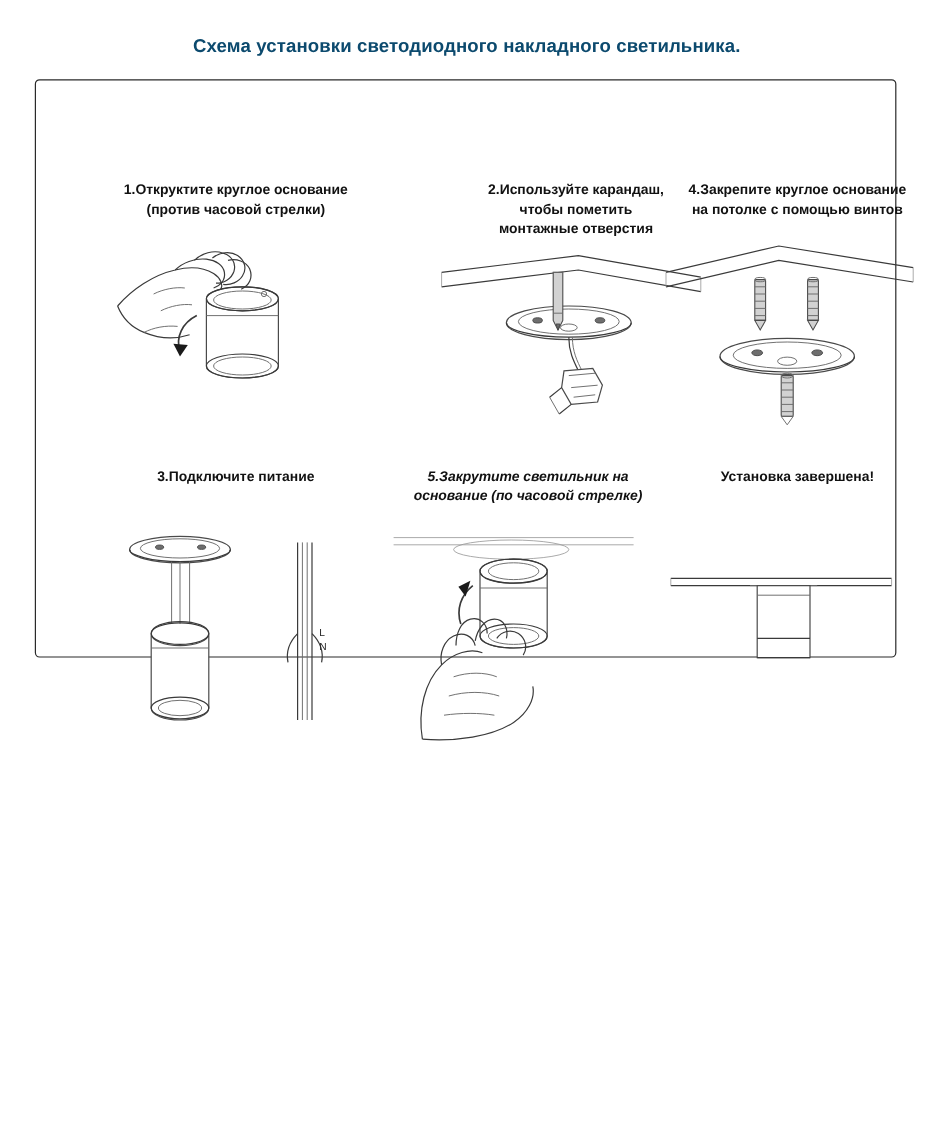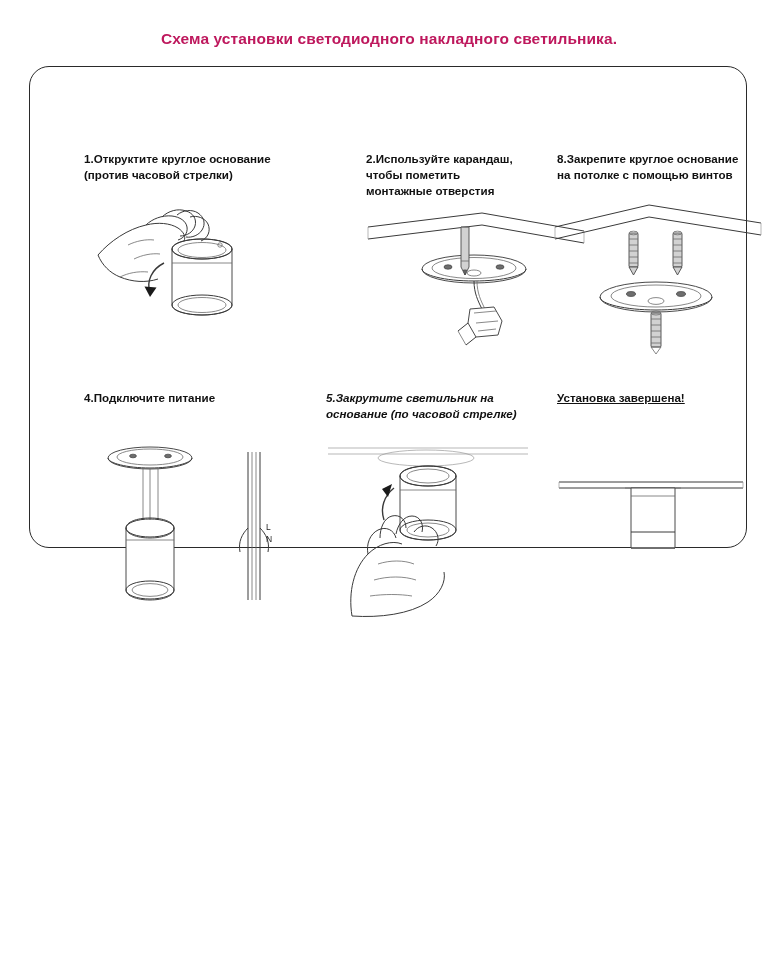--- a/index.html
+++ b/index.html
@@ -23,32 +23,33 @@
   }
   .doc-title {
     position: absolute;
     left: 0;
     top: 30px;
     width: 778px;
     text-align: center;
     font-size: 15.5px;
     font-weight: bold;
     letter-spacing: 0.1px;
-    color: #be185d;
+    color: #0c4a6e;
   }
   .panel {
     position: absolute;
     left: 29px;
     top: 66px;
     width: 718px;
     height: 482px;
     border: 1.5px solid #2a2a2a;
-    border-radius: 20px;
+    border-radius: 4px;
     box-sizing: border-box;
     background: #ffffff;
+    text-align: center;
   }
   .cell {
     position: absolute;
     box-sizing: border-box;
   }
   .cell-label {
     font-size: 11.6px;
     font-weight: bold;
     line-height: 16px;
     color: #111111;
@@ -152,21 +153,21 @@
           <path class="ln-thin" d="M114 114 L136 112"></path>
           <path class="ln-thin" d="M116 122 L134 120"></path>
           <path class="ln" d="M106 114 L96 122"></path>
           <path class="ln" d="M114 128 L104 136"></path>
           <path class="ln-thin" d="M96 122 L104 136"></path>
         </svg>
       </div>
     </div>
 
     <div class="cell r1 c3" style="position:absolute;">
-      <div class="cell-label">8.Закрепите круглое основание
+      <div class="cell-label">4.Закрепите круглое основание
 на потолке с помощью винтов</div>
       <div class="art-box" style="top:42px;">
         <svg width="215" height="165" viewBox="0 0 215 165" aria-hidden="true">
 
           <path class="ln" d="M2 34 L96 12 L208 30"></path>
           <path class="ln" d="M2 46 L96 24 L208 42"></path>
           <path class="ln-light" d="M2 34 L2 46"></path>
           <path class="ln-light" d="M208 30 L208 42"></path>
 
           <g>
@@ -191,21 +192,21 @@
 
           <rect class="fill-mid" x="98" y="120" width="10" height="34" rx="1"></rect>
           <path class="ln-thin" d="M98 126 L108 126 M98 132 L108 132 M98 138 L108 138 M98 144 L108 144 M98 150 L108 150"></path>
           <ellipse class="ln-thin" cx="103" cy="120" rx="5" ry="2"></ellipse>
           <path class="ln-thin" d="M98 154 L108 154 L103 161 Z"></path>
         </svg>
       </div>
     </div>
 
     <div class="cell r2 c1" style="position:absolute;">
-      <div class="cell-label">4.Подключите питание</div>
+      <div class="cell-label">3.Подключите питание</div>
       <div class="art-box" style="top:34px;">
         <svg width="225" height="180" viewBox="0 0 225 180" aria-hidden="true">
 
           <ellipse class="fill-white" cx="70" cy="34" rx="42" ry="11"></ellipse>
           <ellipse class="ln-thin" cx="70" cy="33" rx="33" ry="8"></ellipse>
           <path class="ln" d="M28 34 C28 39 47 44 70 44 C93 44 112 39 112 34"></path>
           <ellipse class="fill-dark" cx="53" cy="32" rx="3.4" ry="1.8"></ellipse>
           <ellipse class="fill-dark" cx="88" cy="32" rx="3.4" ry="1.8"></ellipse>
 
           <path class="ln-thin" d="M63 44 L63 96"></path>
@@ -261,21 +262,21 @@
           <path class="ln" d="M58 102 C58 92 62 82 70 80 C78 78 84 84 84 92"></path>
           <path class="ln" d="M74 98 C76 88 82 80 90 80 C98 80 102 88 100 96"></path>
           <path class="ln" d="M92 96 C96 90 104 88 110 92 C116 96 118 104 114 110"></path>
           <path class="ln-thin" d="M56 128 C68 124 82 124 92 128"></path>
           <path class="ln-thin" d="M52 144 C66 140 82 140 94 144"></path>
           <path class="ln-thin" d="M48 160 C62 158 78 158 90 160"></path>
         </svg>
       </div>
     </div>
 
-    <div class="cell r2 c3" style="position:absolute;text-decoration:underline;">
+    <div class="cell r2 c3" style="position:absolute;">
       <div class="cell-label">Установка завершена!</div>
       <div class="art-box" style="top:46px;">
         <svg width="215" height="160" viewBox="0 0 215 160" aria-hidden="true">
 
           <path class="ln" d="M6 46 L190 46"></path>
           <path class="ln" d="M6 52 L190 52"></path>
           <path class="ln-light" d="M6 46 L6 52"></path>
           <path class="ln-light" d="M190 46 L190 52"></path>
 
           <path class="ln-thin" d="M72 52 L128 52"></path>

